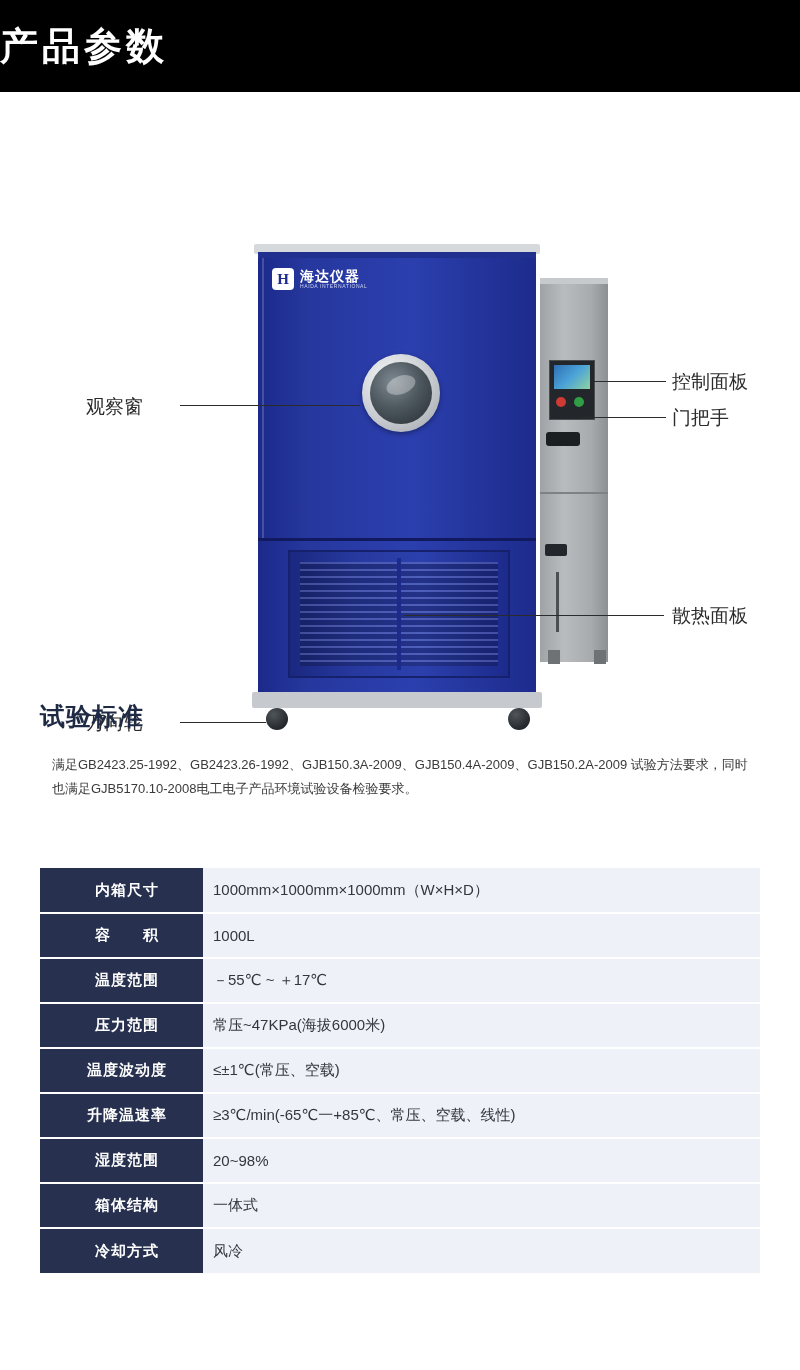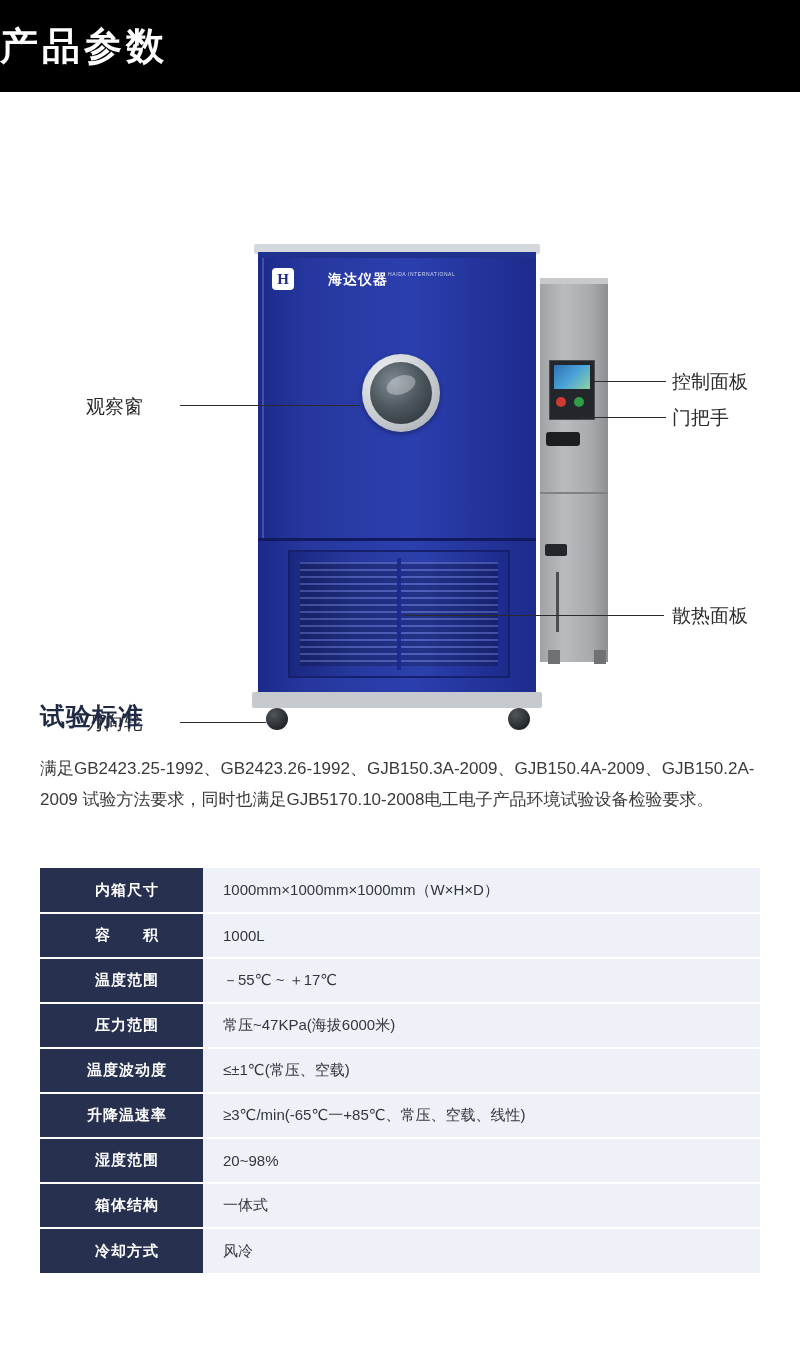--- a/index.html
+++ b/index.html
@@ -171,23 +171,22 @@
     color: #1d2b8c;
     font-size: 15px;
     font-weight: bold;
     display: flex;
     align-items: center;
     justify-content: center;
     font-family: "Liberation Serif", serif;
   }
   .brand-text {
     display: flex;
-    flex-direction: row;
+    flex-direction: column;
     line-height: 1.05;
-    margin-left: 28px;
   }
   .brand-cn {
     color: #ffffff;
     font-size: 14px;
     font-weight: bold;
     letter-spacing: 1px;
   }
   .brand-en {
     color: #cfd6f2;
     font-size: 5px;
@@ -319,24 +318,24 @@
     width: 720px;
   }
   .section-title {
     font-size: 25px;
     font-weight: bold;
     color: #1f2a44;
     margin: 0 0 20px 0;
     letter-spacing: 1px;
   }
   .standards-body {
-    font-size: 17px;
+    font-size: 13px;
     line-height: 1.85;
     color: #3a3a3a;
-    margin: 0;
+    margin: 12px;
   }
 
   
   .spec-table {
     position: absolute;
     left: 40px;
     top: 868px;
     width: 720px;
     border-collapse: collapse;
   }
@@ -351,21 +350,21 @@
     font-weight: bold;
     text-align: center;
     letter-spacing: 1px;
     border-bottom: 2px solid #ffffff;
     padding-left: 12px;
   }
   .spec-table td.v {
     background: #eef1f7;
     color: #33373d;
     font-size: 15px;
-    padding-left: 20px;
+    padding-left: 10px;
     border-bottom: 2px solid #ffffff;
   }
   .spec-table tr:last-child td { border-bottom: none; }
 </style>
 </head>
 <body>
 
 <div class="header">
   <div class="header-title">产品参数</div>
 </div>

